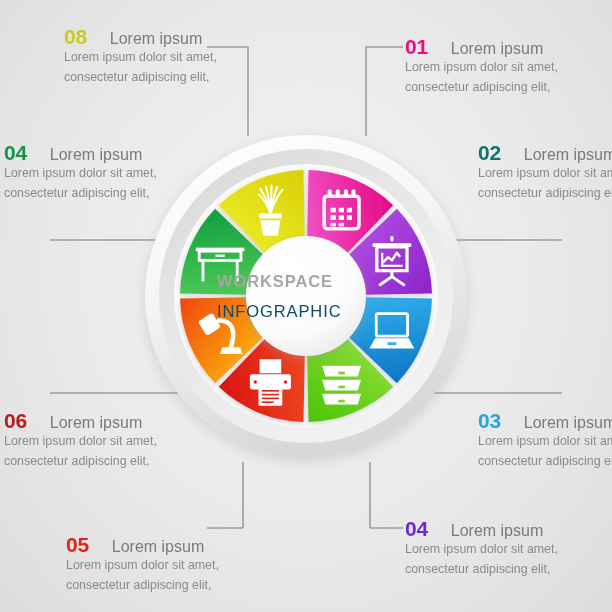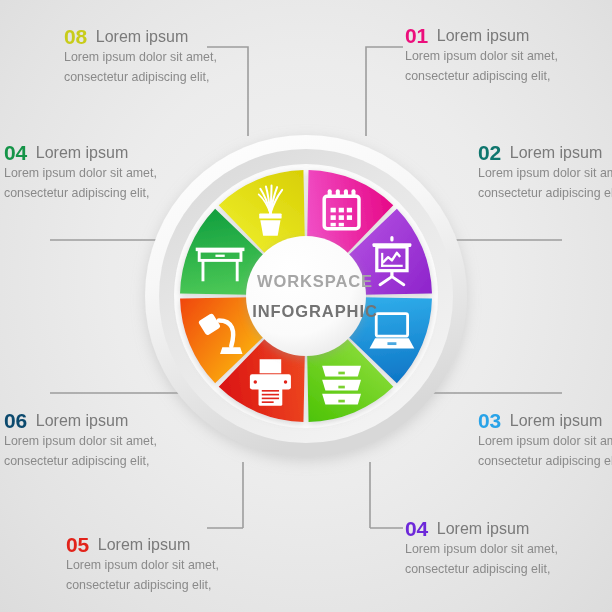--- a/index.html
+++ b/index.html
@@ -10,46 +10,46 @@
     position:relative; overflow:hidden;
   }
 
   #stage { position:absolute; inset:0; }
 
   
   #wheel { position:absolute; left:0; top:0; width:612px; height:612px; }
 
   
   .label { position:absolute; }
-  .lab-head { white-space:nowrap; display:flex; align-items:center; gap:9px; }
+  .lab-head { white-space:nowrap; display:flex; align-items:flex-end; gap:23px; }
   .lab-num {
     font-size:21px; font-weight:bold; letter-spacing:-0.3px;
     line-height:1;
   }
   .lab-title {
     font-size:16px; color:#7a7a7a; line-height:1; font-weight:normal;
   }
   .lab-body {
     font-size:12.4px; color:#8a8a8a; line-height:1.62;
     white-space:nowrap;
   }
   .label.right { text-align:left; }
   .label.left  { text-align:left; }
 
   
   .center-text {
     position:absolute; left:0; top:0; width:612px; height:612px;
     pointer-events:none;
   }
   .ct-inner {
-    position:absolute; left:315px; top:296px; transform:translate(-50%,-50%);
-    text-align:center; width:150px;
+    position:absolute; left:292px; top:296px; transform:translate(-50%,-50%);
+    width:150px;
   }
   .ct-1 { font-size:16.5px; font-weight:bold; color:#a6a6a6; letter-spacing:0.9px; line-height:1; }
-  .ct-2 { font-size:16.5px; font-weight:bold; color:#737373; letter-spacing:0.9px; line-height:1; margin-top:13px; }
+  .ct-2 { font-size:16.5px; font-weight:normal; color:#0c4a6e; letter-spacing:0.9px; line-height:1; margin-top:13px; }
 </style>
 </head>
 <body>
 
 <div id="stage">
 
   <svg id="wheel" viewBox="0 0 612 612">
     <defs>
 
       <linearGradient id="ringOuter" x1="0" y1="0" x2="0.35" y2="1">
@@ -234,21 +234,21 @@
   </svg>
 
   <div class="center-text">
     <div class="ct-inner">
       <div class="ct-1">WORKSPACE</div>
       <div class="ct-2">INFOGRAPHIC</div>
     </div>
   </div>
 
   <div id="labels">
-      <div class="label right" style="left: 405px; top: 25px;">
+      <div class="label right" style="left: 405px; top: 36px;">
         <div class="lab-head">
        <span class="lab-num" style="color:#ec0f7c">01</span>
        <span class="lab-title">Lorem ipsum</span>
      </div>
      <div class="lab-body">
        <div>Lorem ipsum dolor sit amet,</div>
        <div>consectetur adipiscing elit,</div>
      </div>
       </div>
       <div class="label right" style="left: 478px; top: 142px;">
@@ -286,21 +286,21 @@
        <span class="lab-num" style="color:#e2231a">05</span>
        <span class="lab-title">Lorem ipsum</span>
      </div>
      <div class="lab-body">
        <div>Lorem ipsum dolor sit amet,</div>
        <div>consectetur adipiscing elit,</div>
      </div>
       </div>
       <div class="label left" style="left: 4px; top: 410px;">
         <div class="lab-head">
-       <span class="lab-num" style="color:#0c4a6e">06</span>
+       <span class="lab-num" style="color:#b91c1c">06</span>
        <span class="lab-title">Lorem ipsum</span>
      </div>
      <div class="lab-body">
        <div>Lorem ipsum dolor sit amet,</div>
        <div>consectetur adipiscing elit,</div>
      </div>
       </div>
       <div class="label left" style="left: 4px; top: 142px;">
         <div class="lab-head">
        <span class="lab-num" style="color:#159448">04</span>

